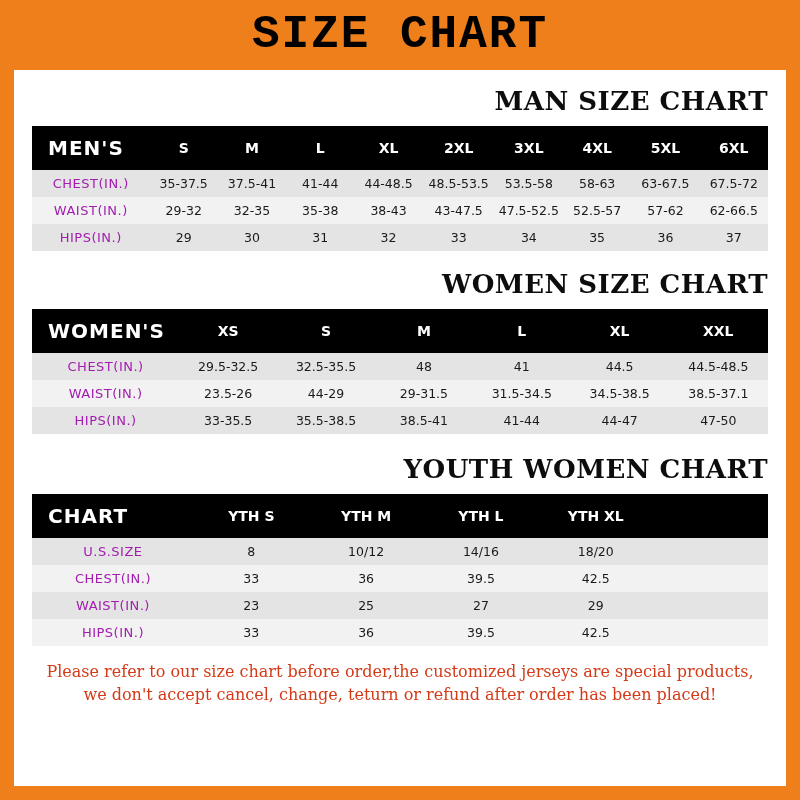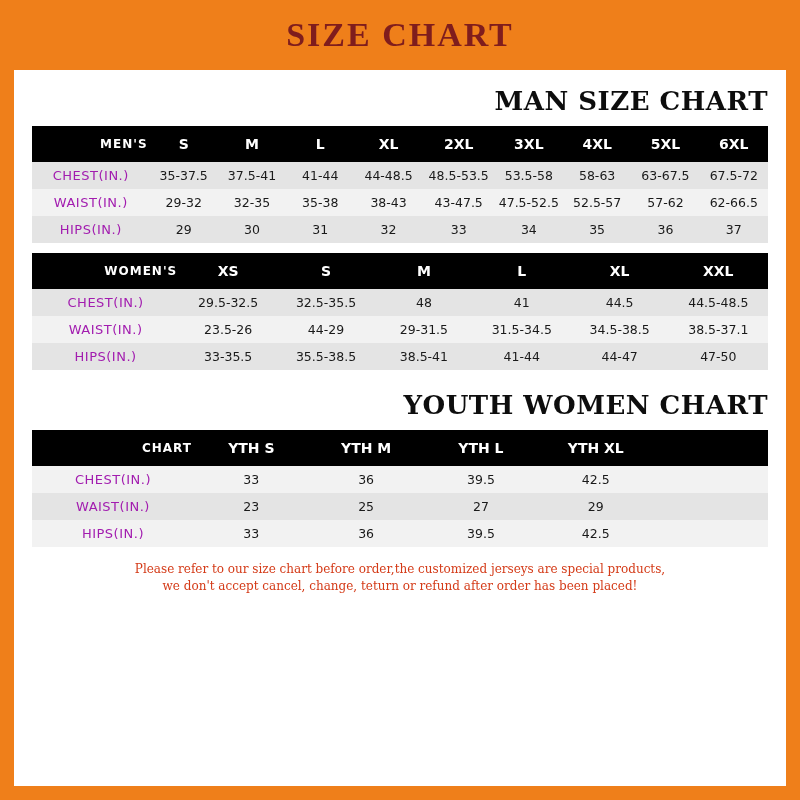--- a/index.html
+++ b/index.html
@@ -23,25 +23,25 @@
     background: #ffffff;
   }
   .banner {
     height: 70px;
     background: #ef7f1a;
     display: flex;
     align-items: center;
     justify-content: center;
   }
   .banner-title {
-    font-family: Liberation Serif, serif;
+    font-family: Liberation Mono, monospace;
     font-weight: bold;
-    font-size: 34px;
+    font-size: 46px;
     letter-spacing: 2px;
-    color: #7f1d1d;
+    color: #000000;
     line-height: 1;
   }
   .content {
     padding: 0 18px;
     box-sizing: border-box;
   }
   .section-title {
     text-align: right;
     font-family: "DejaVu Serif", serif;
     font-weight: bold;
@@ -67,39 +67,39 @@
     font-family: "DejaVu Sans", sans-serif;
   }
   table.chart thead th {
     background: #000000;
     color: #ffffff;
     font-size: 14px;
     padding: 10px 2px;
     font-weight: bold;
   }
   table.chart thead th.rowlabel {
-    text-align: right;
-    padding-left: 24px;
+    text-align: left;
+    padding-left: 16px;
     letter-spacing: 1px;
-    font-size: 12px;
+    font-size: 20px;
   }
   table.chart tbody tr.odd { background: #e4e4e4; }
   table.chart tbody tr.even { background: #f2f2f2; }
   table.chart tbody td.rowlabel {
     font-size: 13px;
     letter-spacing: 0.5px;
     color: #a21caf;
   }
   .note {
     margin-top: 14px;
     padding: 0 6px;
     text-align: center;
     color: #d43a17;
     font-family: "DejaVu Serif", serif;
-    font-size: 12px;
+    font-size: 16px;
     line-height: 1.45;
   }
   .note-line { display: block; }
   .footer-bar {
     position: absolute;
     left: -14px;
     right: -14px;
     bottom: 0;
     height: 14px;
     background: #ef7f1a;
@@ -177,20 +177,21 @@
           <td>32</td>
           <td>33</td>
           <td>34</td>
           <td>35</td>
           <td>36</td>
           <td>37</td>
         </tr>
       </tbody>
     </table>
 
+    <div class="section-title t2">WOMEN SIZE CHART</div>
     <table class="chart">
       <colgroup>
         <col style="width:20%">
           <col style="width:13.3%">
           <col style="width:13.3%">
           <col style="width:13.3%">
         <col style="width:13.3%">
           <col style="width:13.3%">
           <col style="width:13.5%">
       </colgroup>
@@ -250,20 +251,28 @@
         <tr>
           <th class="rowlabel">CHART</th>
           <th>YTH S</th>
           <th>YTH M</th>
           <th>YTH L</th>
           <th>YTH XL</th>
           <th></th>
         </tr>
       </thead>
       <tbody>
+        <tr class="odd">
+          <td class="rowlabel">U.S.SIZE</td>
+          <td>8</td>
+          <td>10/12</td>
+          <td>14/16</td>
+          <td>18/20</td>
+          <td></td>
+        </tr>
         <tr class="even">
           <td class="rowlabel">CHEST(IN.)</td>
           <td>33</td>
           <td>36</td>
           <td>39.5</td>
           <td>42.5</td>
           <td></td>
         </tr>
         <tr class="odd">
           <td class="rowlabel">WAIST(IN.)</td>

